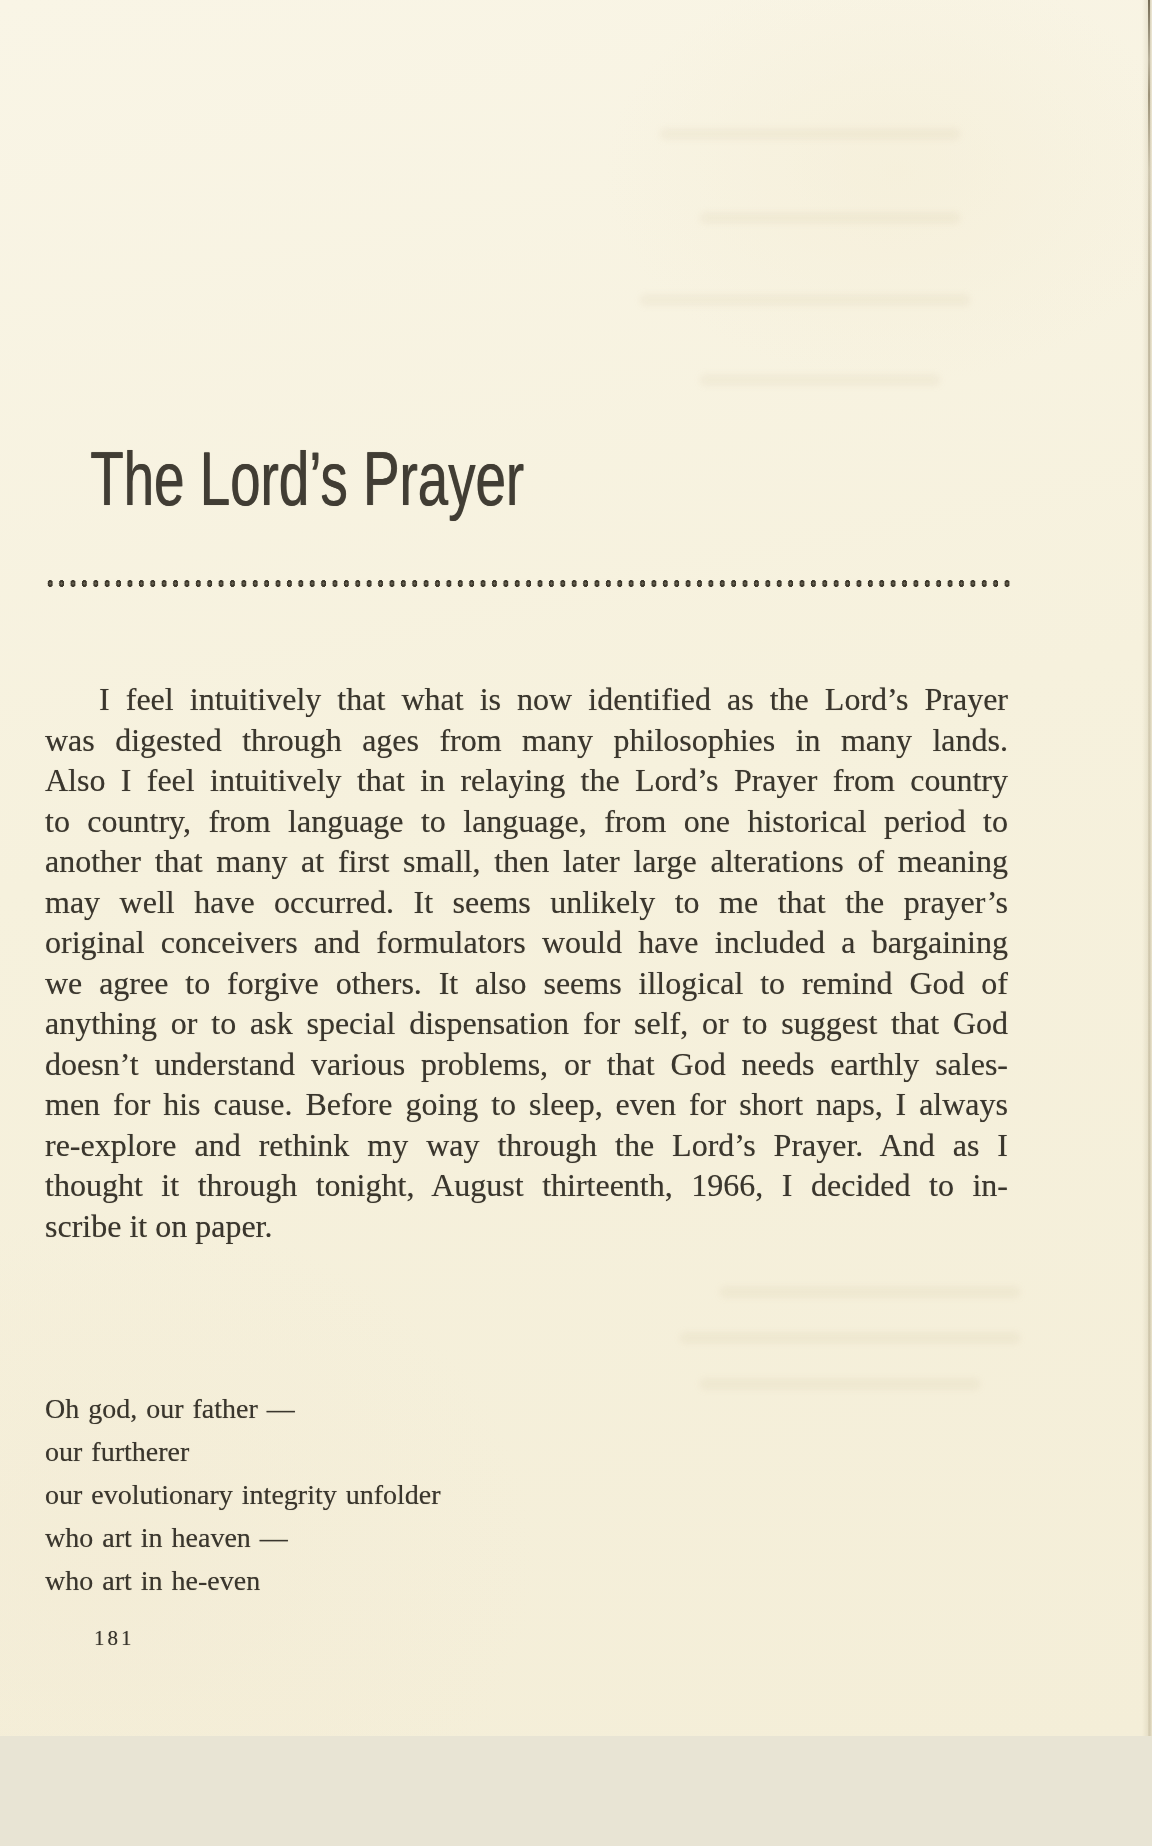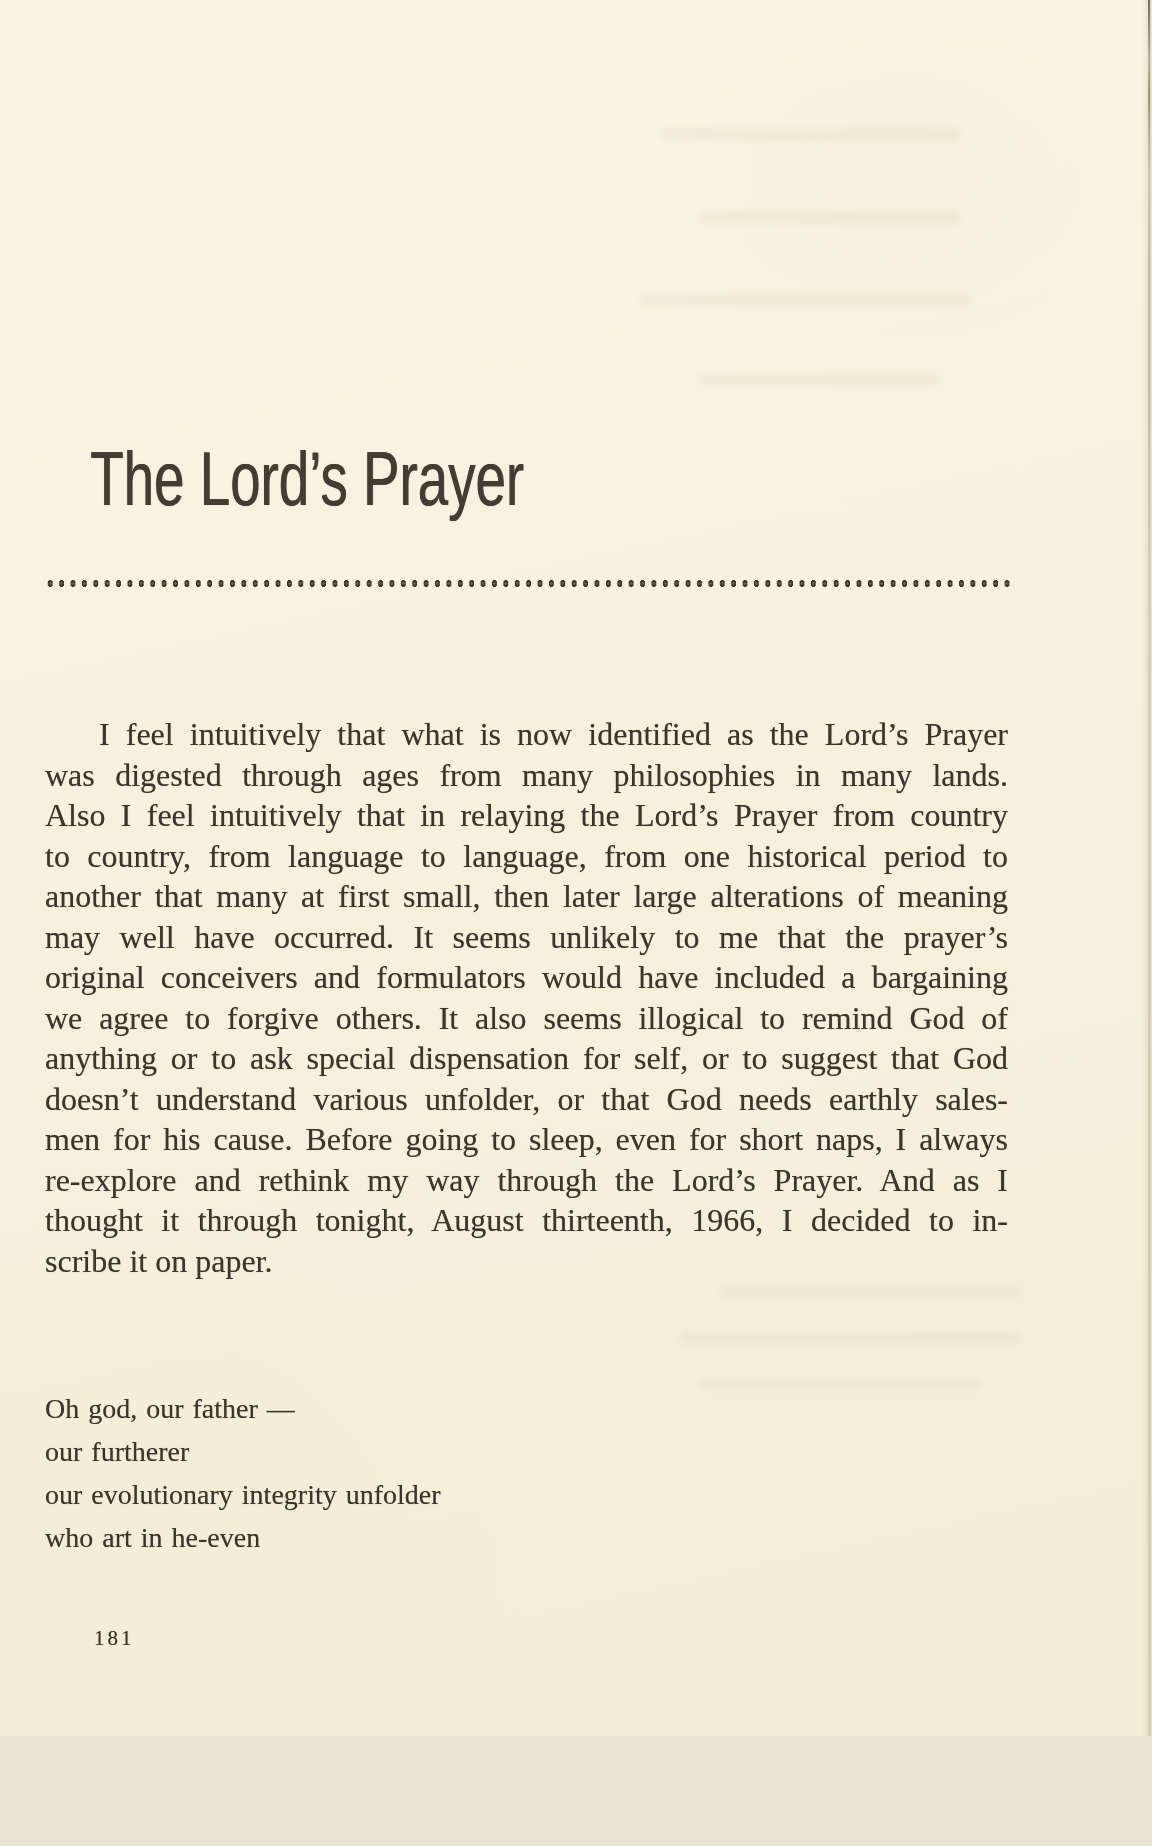--- a/index.html
+++ b/index.html
@@ -41,21 +41,21 @@
     height: 13px;
     background-image: radial-gradient(3.2px 4px at 5.2px 6.5px,
       #6a6453 0 28%, #3e392d 40% 82%, rgba(62,57,45,0) 90%);
     background-size: 11.4px 13px;
     background-repeat: repeat-x;
   }
 
   .body-block {
     position: absolute;
     left: 45px;
-    top: 714px;
+    top: 679px;
     width: 963px;
     font-size: 32px;
     line-height: 40.5px;
     text-shadow: 0 0 0.7px rgba(58,54,45,0.55);
   }
   .pline { text-align: justify; text-align-last: justify; }
   .pline:first-child { text-indent: 54px; }
   .pline:last-child { text-align: center; text-align-last: left; }
 
   .poem-block {
@@ -134,31 +134,32 @@
   <div class="body-block">
     <div class="pline">I feel intuitively that what is now identified as the Lord’s Prayer</div>
     <div class="pline">was digested through ages from many philosophies in many lands.</div>
     <div class="pline">Also I feel intuitively that in relaying the Lord’s Prayer from country</div>
     <div class="pline">to country, from language to language, from one historical period to</div>
     <div class="pline">another that many at first small, then later large alterations of meaning</div>
     <div class="pline">may well have occurred. It seems unlikely to me that the prayer’s</div>
     <div class="pline">original conceivers and formulators would have included a bargaining</div>
     <div class="pline">we agree to forgive others. It also seems illogical to remind God of</div>
     <div class="pline">anything or to ask special dispensation for self, or to suggest that God</div>
-    <div class="pline">doesn’t understand various unfolder, or that God needs earthly sales-</div>
+    <div class="pline">doesn’t understand various problems, or that God needs earthly sales-</div>
     <div class="pline">men for his cause. Before going to sleep, even for short naps, I always</div>
     <div class="pline">re-explore and rethink my way through the Lord’s Prayer. And as I</div>
     <div class="pline">thought it through tonight, August thirteenth, 1966, I decided to in-</div>
     <div class="pline">scribe it on paper.</div>
   </div>
 
   <div class="poem-block">
     <div class="vline">Oh god, our father —</div>
     <div class="vline">our furtherer</div>
     <div class="vline">our evolutionary integrity unfolder</div>
+    <div class="vline">who art in heaven —</div>
     <div class="vline">who art in he-even</div>
   </div>
 
   <div class="pagenum">181</div>
 
   <div class="ghost g1"></div>
   <div class="ghost g2"></div>
   <div class="ghost g3"></div>
   <div class="ghost g4"></div>
   <div class="ghost g5"></div>

